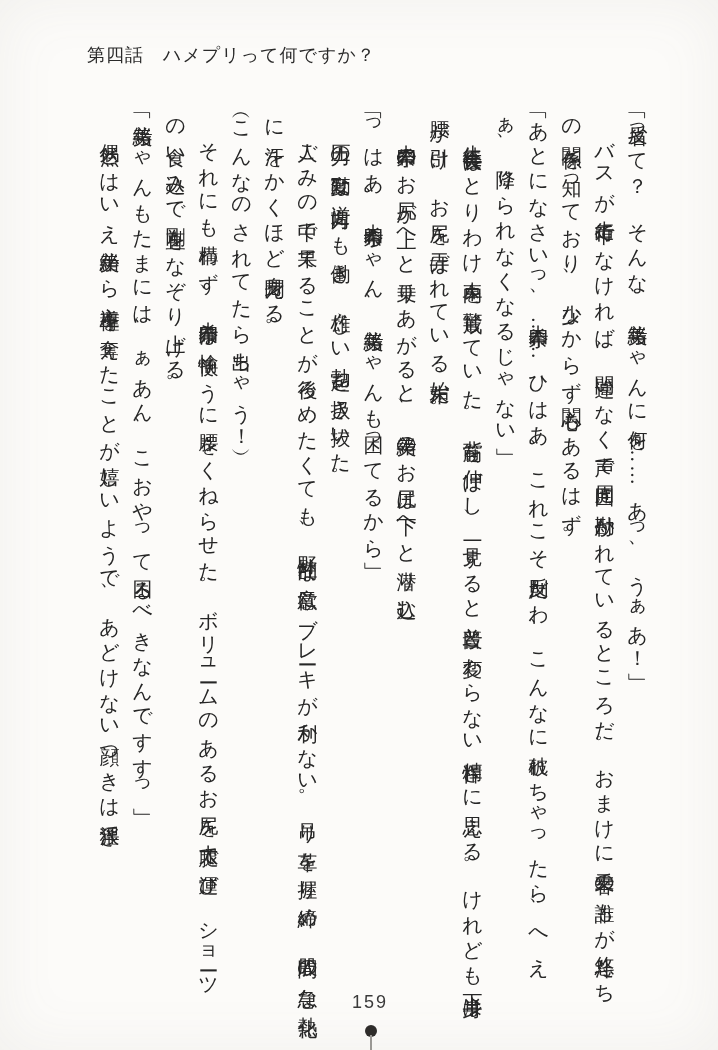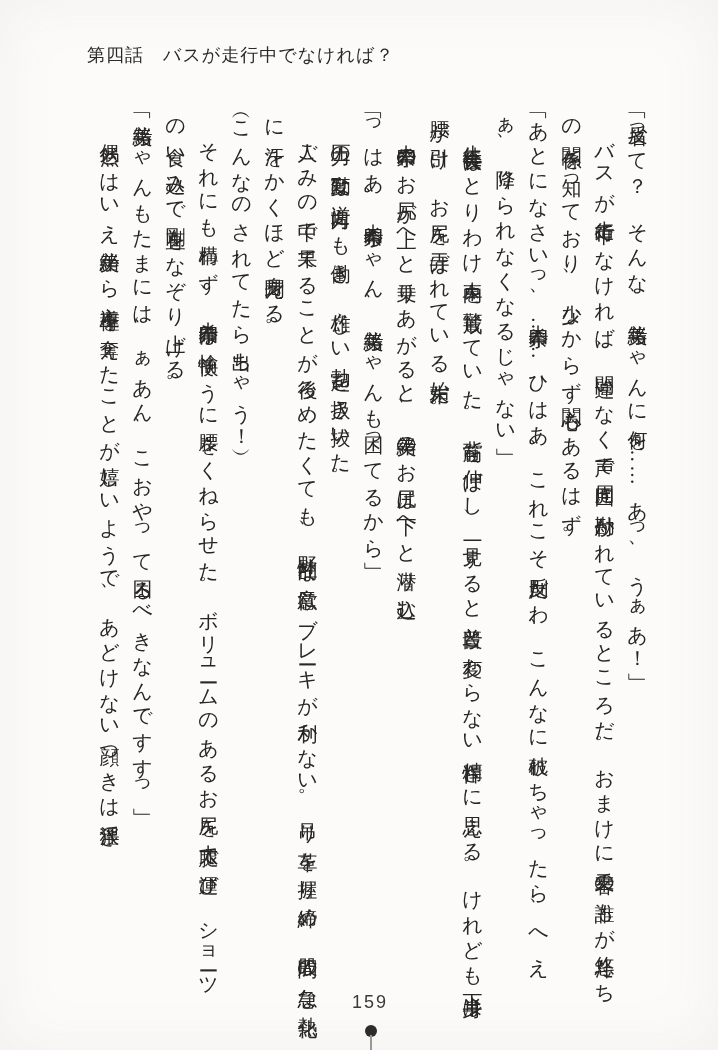--- a/index.html
+++ b/index.html
@@ -75,21 +75,21 @@
     width: 2px;
     height: 15px;
     background: #9a9894;
   }
 </style>
 </head>
 <body>
 
 <div class="page">
 
-  <div class="header">第四話　バスが走行中でなければ？</div>
+  <div class="header">第四話　ハメプリって何ですか？</div>
 
   <div class="text-block">
       <p>「反省って？　そんな、美緒ちゃんに何を……あっ、うぁあ！」</p>
       <p>　バスが走行中でなければ、間違いなく声で周囲に勘付かれているところだ。おまけに乗客の誰もが悠斗たちの関係を知っており、少なからず関心もあるはず。</p>
       <p>「あとになさいっ、由希奈……ひはあ、これこそ反則だわ、こんなに破れちゃったら、へえぁ、降りられなくなるじゃない」</p>
       <p>　生徒会長はとりわけ車内を警戒していた。背筋を伸ばし、一見すると普段と変わらない精悍さに思える。けれども下半身は腰が引け、お尻を弄ばれている始末だ。</p>
       <p>　由希奈のお尻が上へと乗りあがると、美緒のお尻は下へと潜り込む。</p>
       <p>「っはあ、由希奈ちゃん、美緒ちゃんも困ってるから」</p>
       <p>　圧力の変動は逆方向にも働き、雄々しい勃起を扱き抜いた。</p>
       <p>　人ごみの中で果てることが後ろめたくても、野性的な意欲にブレーキが利かない。吊り革を握り締め、股間の急な熱化に汗をかくほど身悶える。</p>

